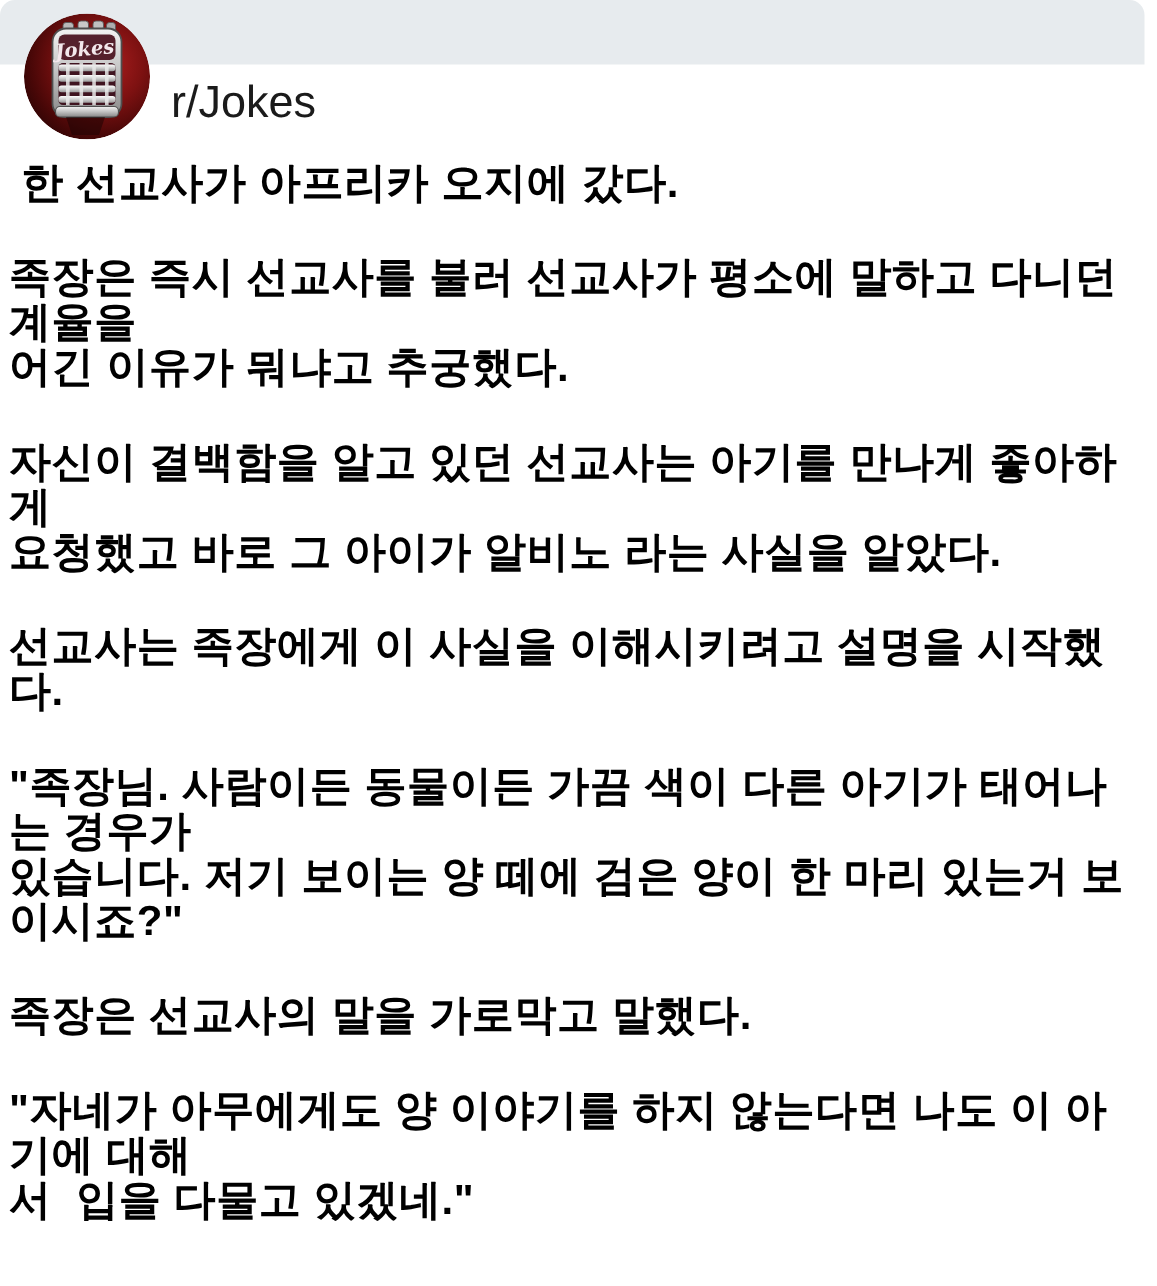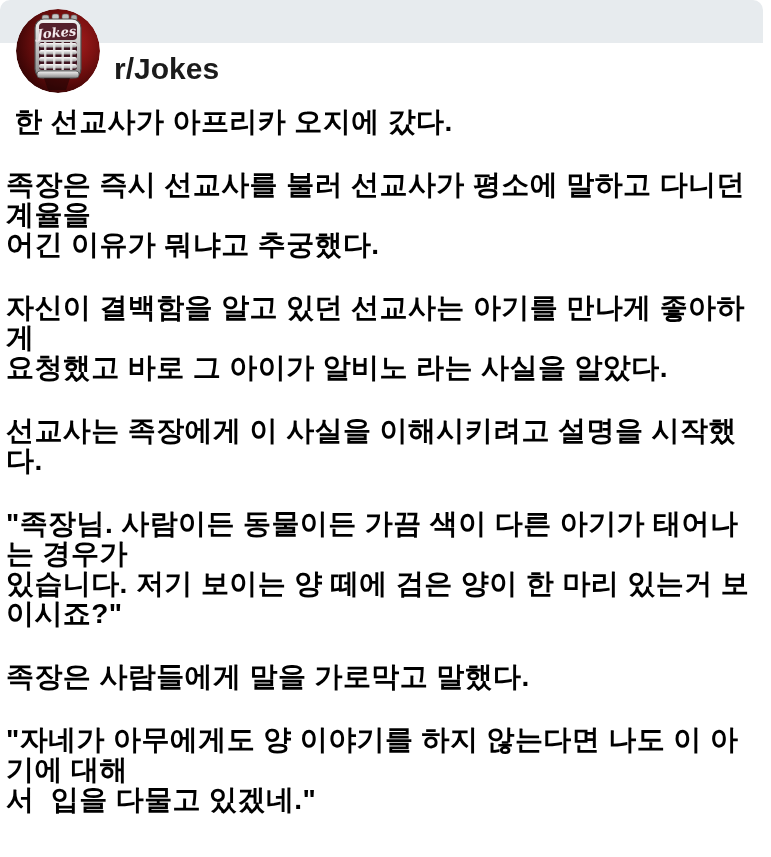--- a/index.html
+++ b/index.html
@@ -27,21 +27,21 @@
     height: 84px;
     border-radius: 50%;
     overflow: hidden;
   }
   .avatar svg { display: block; width: 84px; height: 84px; }
   .subreddit-name {
     position: absolute;
     left: 114px;
     top: 52px;
     font-size: 30px;
-    font-weight: bold;
+    font-weight: normal;
     color: #1b1b1b;
     letter-spacing: 0px;
   }
   .post-body {
     position: absolute;
     top: 107px;
     left: 6px;
     width: 757px;
   }
   .post-body p {
@@ -120,16 +120,16 @@
 
 <div class="post-body">
   <p> 한 선교사가 아프리카 오지에 갔다.</p>
   <p>족장은 즉시 선교사를 불러 선교사가 평소에 말하고 다니던 계율을
 어긴 이유가 뭐냐고 추궁했다.</p>
   <p>자신이 결백함을 알고 있던 선교사는 아기를 만나게 좋아하게
 요청했고 바로 그 아이가 알비노 라는 사실을 알았다.</p>
   <p>선교사는 족장에게 이 사실을 이해시키려고 설명을 시작했다.</p>
   <p>"족장님. 사람이든 동물이든 가끔 색이 다른 아기가 태어나는 경우가
 있습니다. 저기 보이는 양 떼에 검은 양이 한 마리 있는거 보이시죠?"</p>
-  <p>족장은 사람들에게 말을 가로막고 말했다.</p>
+  <p>족장은 선교사의 말을 가로막고 말했다.</p>
   <p>"자네가 아무에게도 양 이야기를 하지 않는다면 나도 이 아기에 대해
 서  입을 다물고 있겠네."</p>
 </div>
 
 </body></html>

